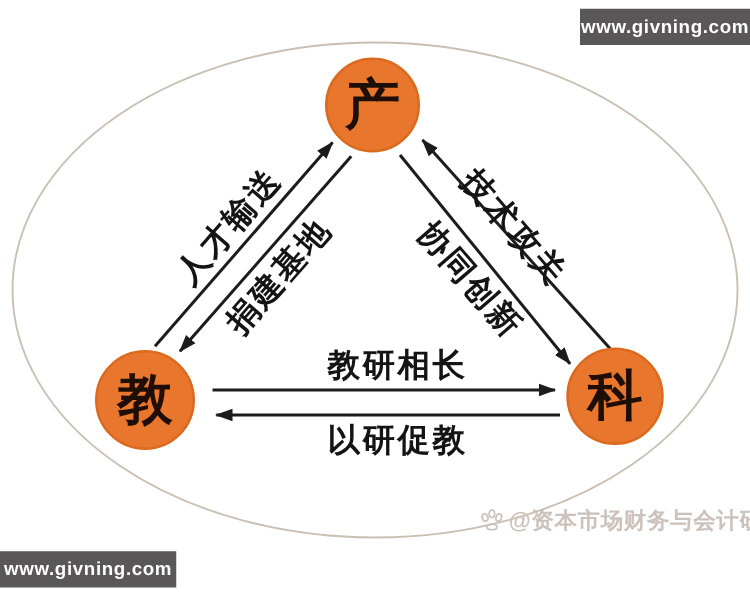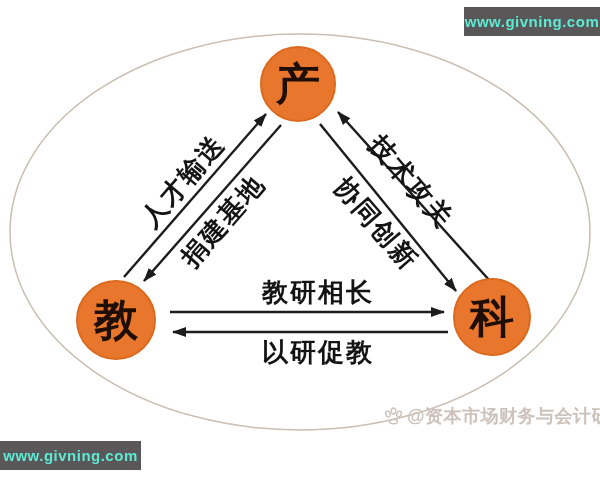--- a/index.html
+++ b/index.html
@@ -21,21 +21,21 @@
   
   .edge-label{
     position:absolute;transform:translate(-50%,-50%);
     font-size:26px;font-weight:bold;color:#141414;white-space:nowrap;
     letter-spacing:2px;
   }
   .rot-left{transform:translate(-50%,-50%) rotate(-49deg);}
   .rot-right{transform:translate(-50%,-50%) rotate(49deg);}
   
   .wm-box{
-    position:absolute;background:#595757;color:#5eead4;
+    position:absolute;background:#595757;color:#ffffff;
     font-size:15px;font-weight:bold;letter-spacing:0.5px;
     display:flex;align-items:center;justify-content:center;
     height:29px;
   }
   .wm-top-right{right:0;top:7px;width:136px;}
   .wm-bottom-left{left:0;top:441px;width:141px;}
   .wm-credit{
     position:absolute;left:383px;top:404px;height:24px;
     display:flex;align-items:center;gap:3px;
     color:#ccc2bb;font-size:18px;font-weight:bold;letter-spacing:0.5px;

